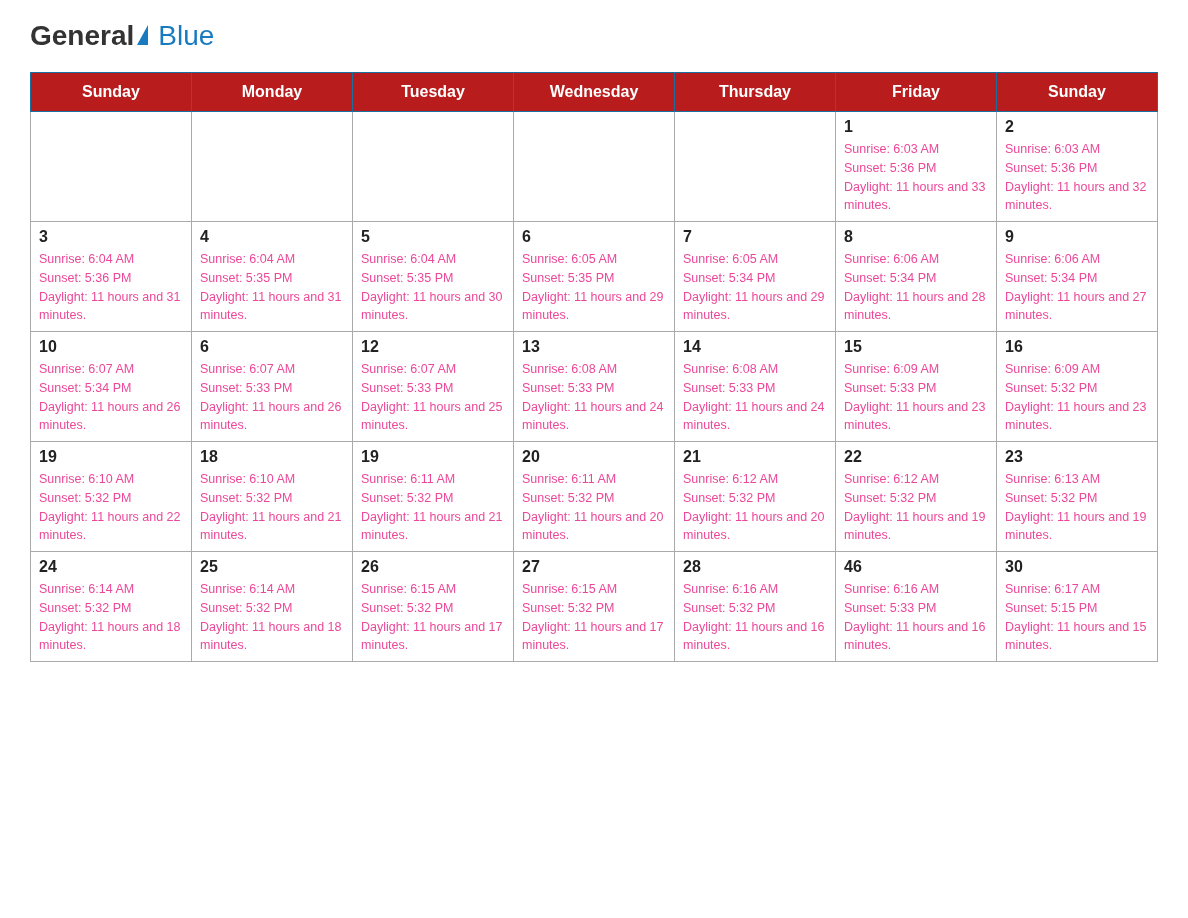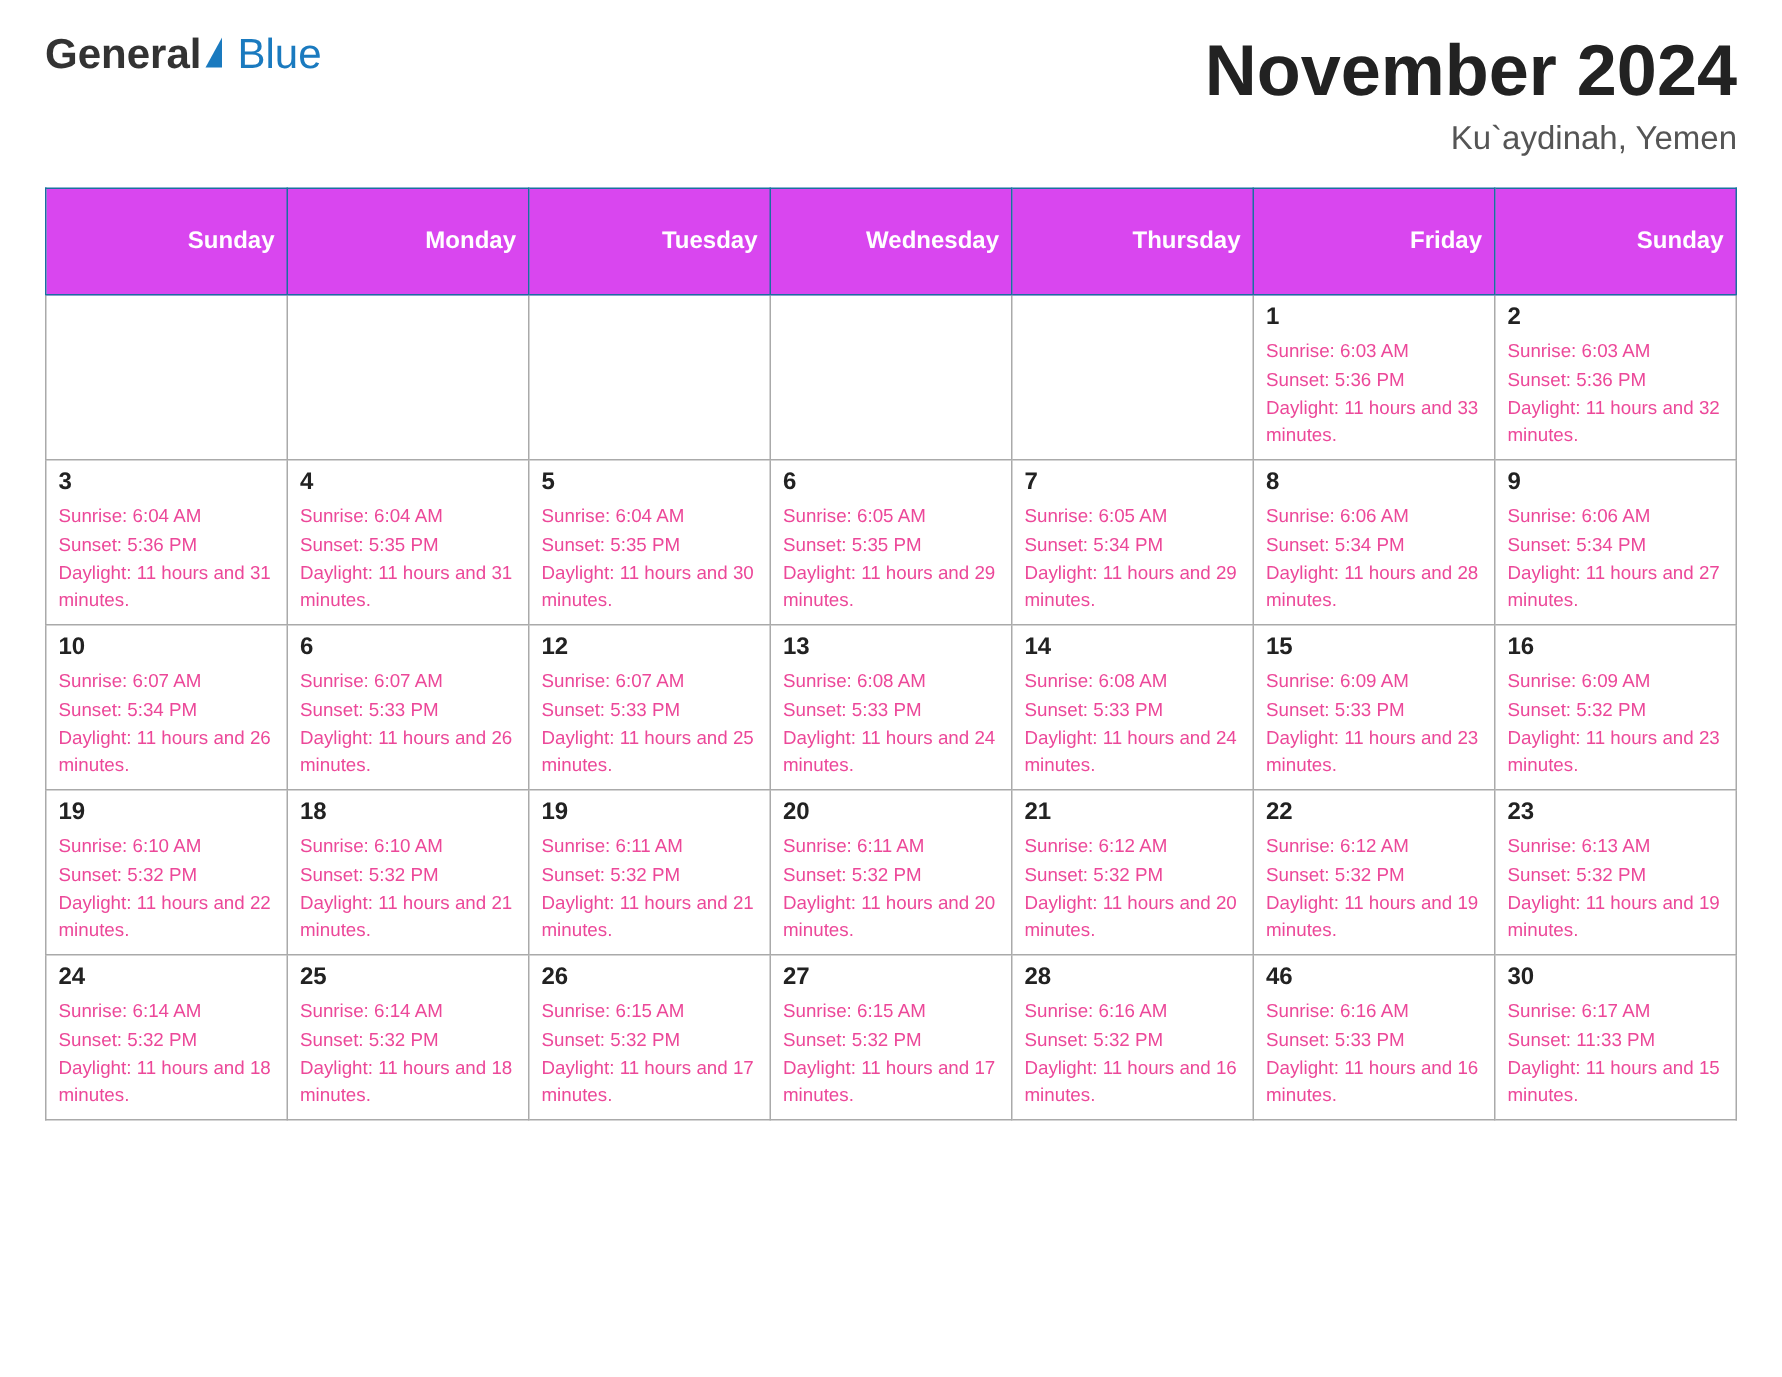--- a/index.html
+++ b/index.html
@@ -42,25 +42,25 @@
       font-size: 22px;
       color: #555;
       margin-top: 4px;
     }
     .calendar {
       width: 100%;
       border-collapse: collapse;
       border: 1px solid #999;
     }
     .calendar th {
-      background-color: #d946ef;
+      background-color: #b91c1c;
       color: #fff;
       font-size: 16px;
-      padding: 26px 8px;
-      text-align: right;
+      padding: 10px 8px;
+      text-align: center;
       border: 1px solid #1a6fa0;
     }
     .calendar td {
       vertical-align: top;
       border: 1px solid #aaa;
       padding: 6px 8px;
       width: 14.28%;
       min-height: 100px;
       font-size: 13px;
       color: #333;
@@ -89,24 +89,20 @@
 
 <div class="header">
   <div class="logo">
     <div class="logo-line1">
       <span style="font-size:28px;font-weight:bold;color:#333;">General</span>
       <span style="display:inline-block;width:0;height:0;border-left:11px solid transparent;border-bottom:20px solid #1a7abf;margin-left:3px;margin-bottom:2px;"></span>
     </div>
     <div class="logo-line2">
       <span style="font-size:28px;font-weight:normal;color:#1a7abf;">Blue</span>
     </div>
-  </div>
-  <div class="title-section">
-    <div class="month-title">November 2024</div>
-    <div class="location">Ku`aydinah, Yemen</div>
   </div>
 </div>
 
 <table class="calendar">
   <thead>
     <tr>
       <th>Sunday</th>
       <th>Monday</th>
       <th>Tuesday</th>
       <th>Wednesday</th>
@@ -300,18 +296,18 @@
         </td>
         <td>
           <span class="day-num">46</span>
           <div class="day-info" style="white-space: pre-line;">Sunrise: 6:16 AM
 Sunset: 5:33 PM
 Daylight: 11 hours and 16 minutes.</div>
         </td>
         <td>
           <span class="day-num">30</span>
           <div class="day-info" style="white-space: pre-line;">Sunrise: 6:17 AM
-Sunset: 11:33 PM
+Sunset: 5:15 PM
 Daylight: 11 hours and 15 minutes.</div>
         </td>
       </tr>
     </tbody>
 </table>
 
 </body></html>

